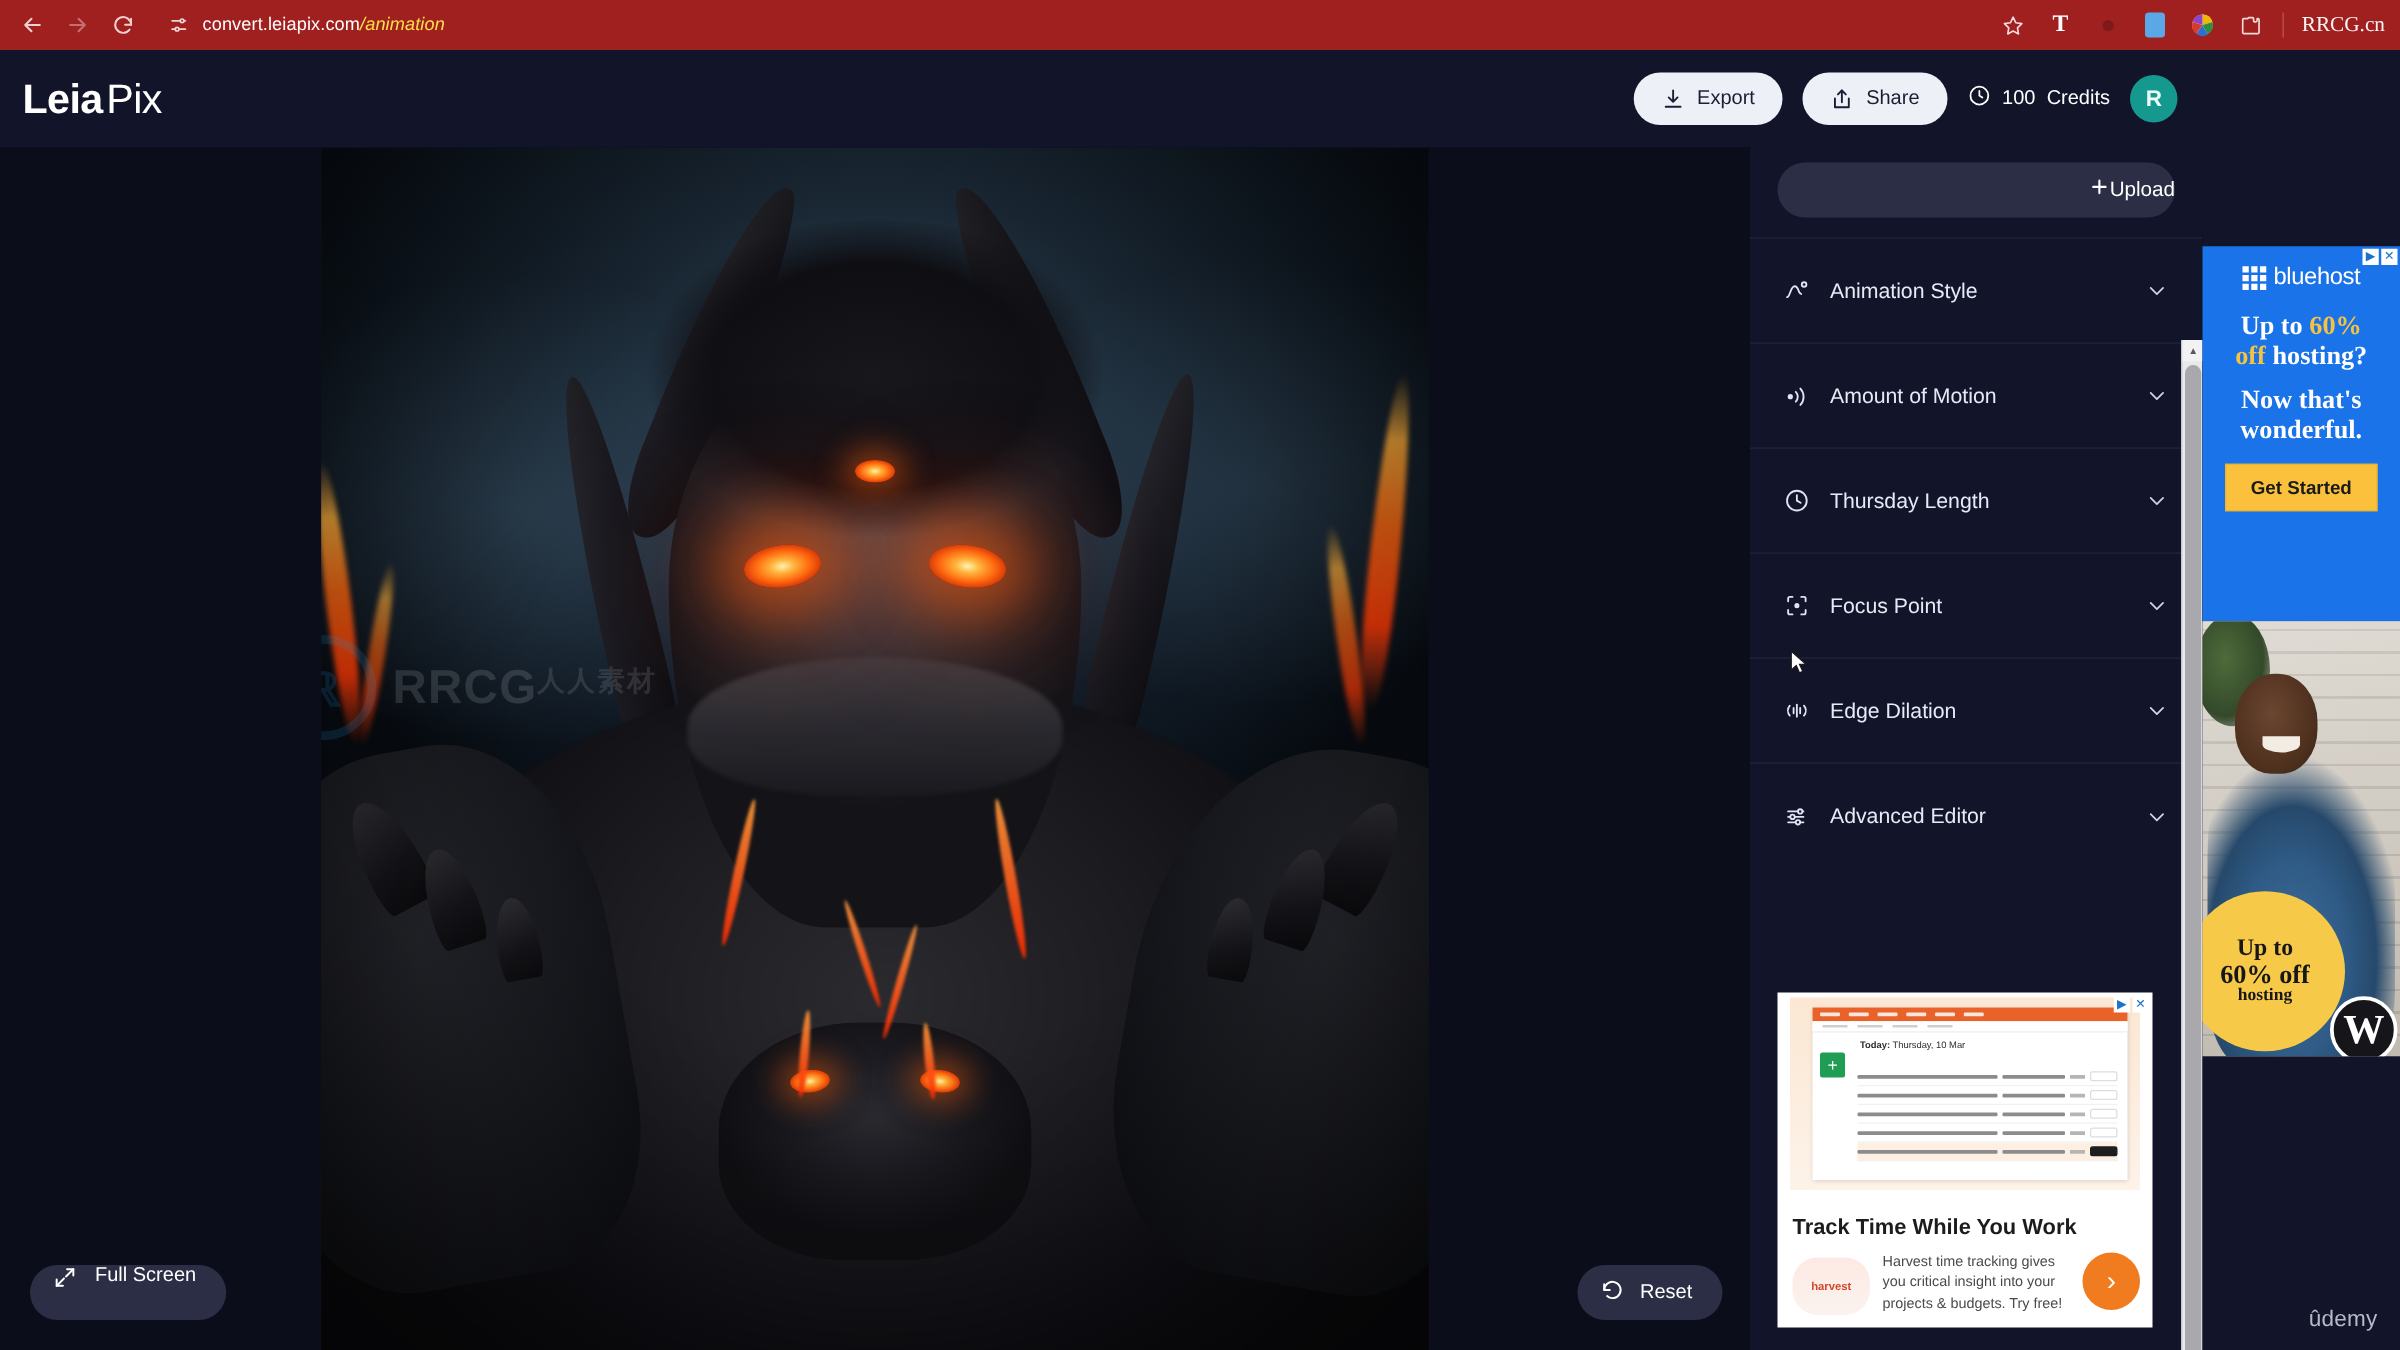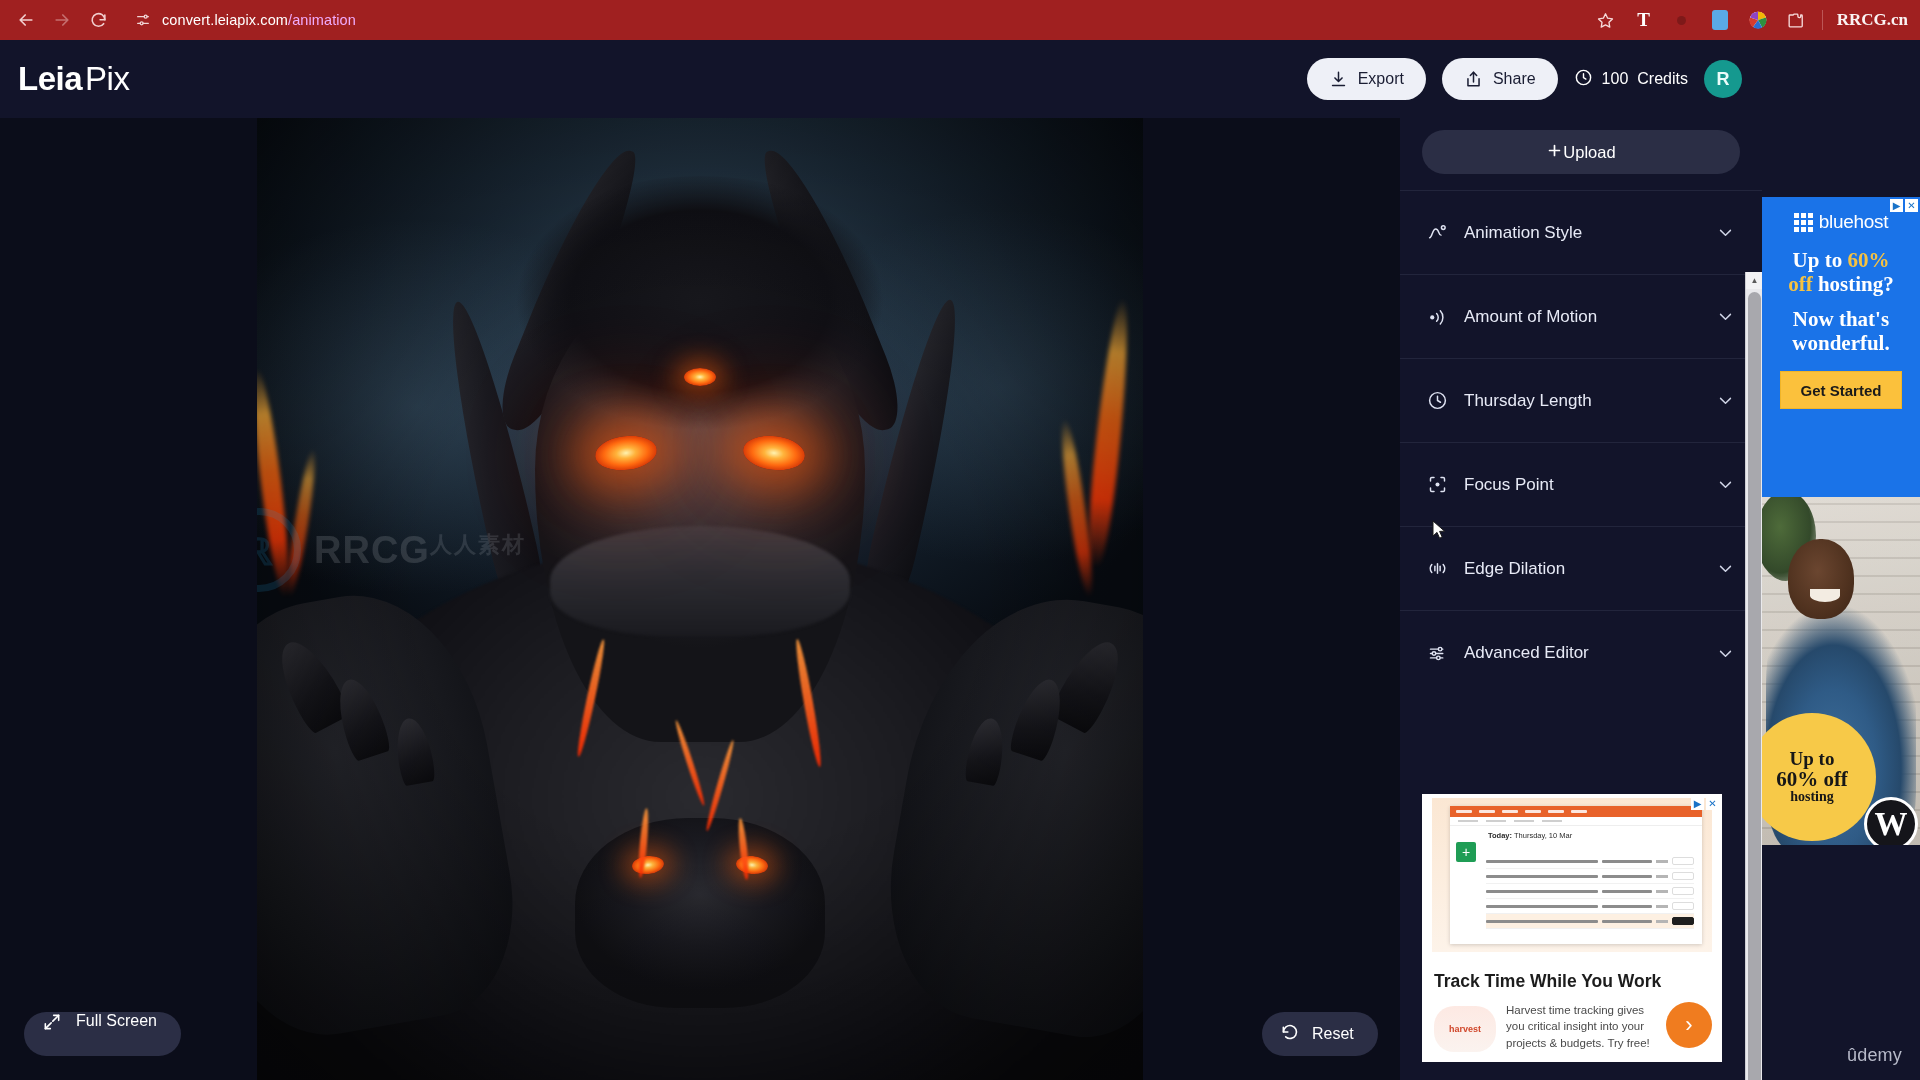--- a/index.html
+++ b/index.html
@@ -34,30 +34,30 @@
     gap: 10px;
     margin-left: 8px;
     padding: 0 8px;
     border-radius: 15px;
   }
   .site-icon { width: 18px; height: 18px; display:flex; align-items:center; justify-content:center; color:#f0d4d4; }
   .omni-url {
     font-size: 14.5px; color: #ffffff; letter-spacing: .1px;
     white-space: nowrap;
   }
-  .omni-url .path { color: #f0abfc; }
+  .omni-url .path { color: #fde047; font-style: italic; }
   .tb-icons { display:flex; align-items:center; gap:14px; padding-right: 2px; }
   .tb-ico { width: 24px; height: 24px; display:flex; align-items:center; justify-content:center; color:#f6dada; flex:0 0 auto; }
   .tb-sep { width:1px; height:20px; background:#c86d6d; opacity:.7; }
   .ext-letter { font-family: "Liberation Serif", serif; font-size: 19px; color:#fff; font-weight:700; }
   .ext-dot { width:9px;height:9px;border-radius:50%;background:#7e1919; }
   .ext-blue { width:16px;height:20px;border-radius:3px;background:#5aa9e6; }
   .rrcg-brand {
     display:flex; align-items:center; gap:1px;
-    font-family:"Liberation Serif", serif; font-weight:700; font-size:17px;
+    font-family:"Liberation Serif", serif; font-weight:400; font-size:17px;
     color:#ffffff; opacity:.95;
   }
 
   
   .app-header {
     position: absolute; top: 40px; left: 0;
     width: 1762px; height: 78px;
     background: #12142a;
     display: flex; align-items: center;
     padding: 0 0 0 18px;
@@ -358,21 +358,21 @@
   
   .sidebar {
     position:absolute; top:118px; left:1400px;
     width:362px; height:962px;
     background:#12142a;
   }
   .upload-wrap { padding:12px 22px 16px 22px; }
   .upload-btn {
     width:100%; height:44px; border:none; border-radius:22px;
     background:#2b2e45; color:#ffffff;
-    display:flex; align-items:center; justify-content:center; 
+    display:flex; align-items:center; justify-content:flex-end; 
     font-size:16.5px; cursor:pointer;
     font-family:"Liberation Sans", sans-serif;
   }
   .tools {
     border-top:1px solid #22253c;
   }
   .tool-row {
     height:84px;
     display:flex; align-items:center;
     padding:0 28px 0 24px;

